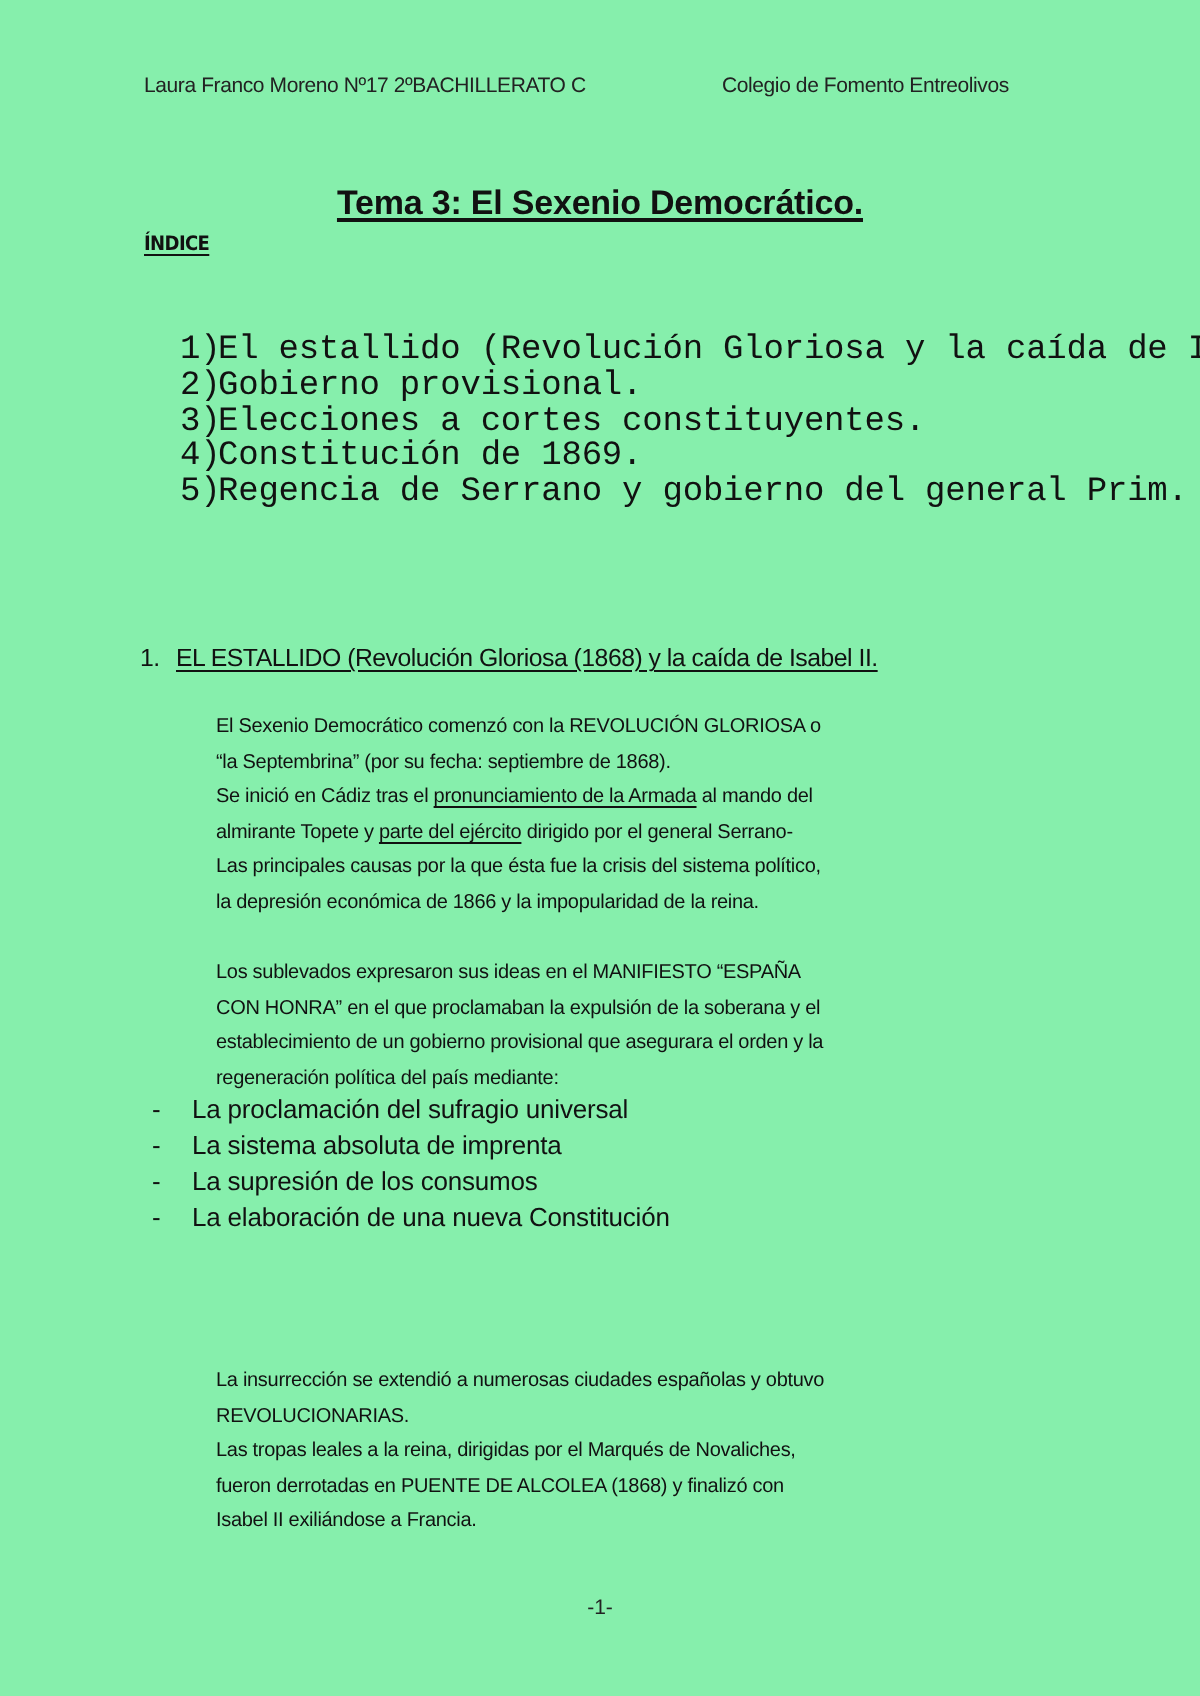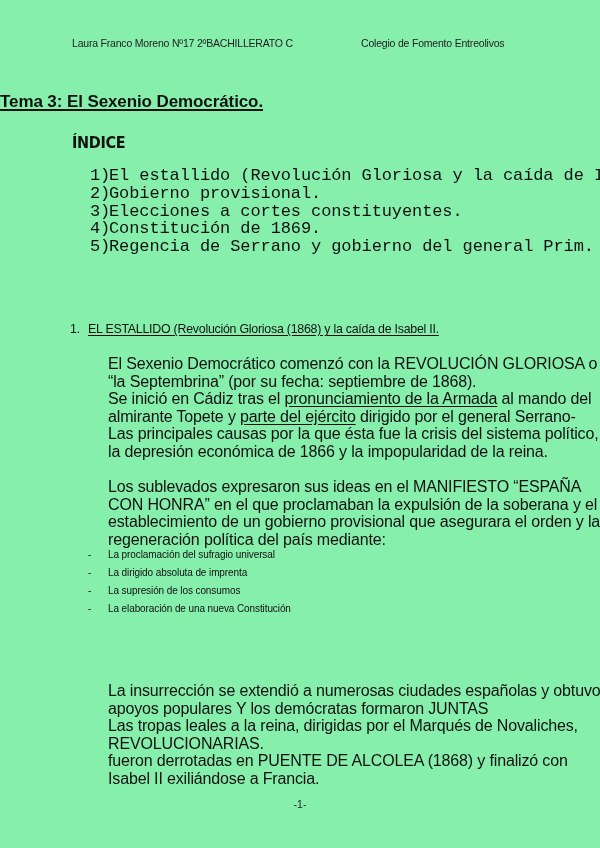--- a/index.html
+++ b/index.html
@@ -31,34 +31,36 @@
       color: #222;
     }
     .header .left { position: absolute; left: 0; top: 0; white-space: nowrap; }
     .header .right { position: absolute; left: 289px; top: 0; white-space: nowrap; }
 
     .title {
       position: absolute;
       top: 92px;
       left: 0;
       width: 600px;
+      text-align: center;
       font-size: 17px;
       font-weight: bold;
       text-decoration: underline;
       text-decoration-thickness: 1.5px;
       text-underline-offset: 2px;
       letter-spacing: -0.1px;
     }
     .index-heading {
       position: absolute;
-      top: 133px;
+      top: 117px;
       left: 72px;
       font-family: "DejaVu Sans Condensed", "DejaVu Sans", sans-serif;
-      font-size: 16px;
+      font-size: 10px;
       font-weight: bold;
+      text-decoration: underline;
       text-underline-offset: 2px;
       letter-spacing: -0.3px;
     }
     .index-list {
       position: absolute;
       top: 167px;
       left: 90px;
       margin: 0;
       padding: 0;
       list-style: none;
@@ -91,36 +93,36 @@
     }
     .section-heading .text {
       text-decoration: underline;
       text-underline-offset: 2px;
     }
 
     .para {
       position: absolute;
       left: 108px;
       width: 440px;
-      font-size: 16px;
+      font-size: 10px;
       line-height: 17.6px;
       letter-spacing: -0.15px;
       margin: 0;
     }
     .para .line { display: block; white-space: nowrap; }
     .u { text-decoration: underline; text-underline-offset: 2px; }
 
     .bullets {
       position: absolute;
       top: 546px;
-      left: 88px;
+      left: 76px;
       margin: 0;
       padding: 0;
       list-style: none;
-      font-size: 10px;
+      font-size: 13px;
       letter-spacing: -0.1px;
     }
     .bullets li {
       height: 17.9px;
       line-height: 17.9px;
       white-space: nowrap;
     }
     .bullets .dash {
       display: inline-block;
       width: 20px;
@@ -173,29 +175,28 @@
 
   <p class="para" style="top:478px;">
     <span class="line">Los sublevados expresaron sus ideas en el MANIFIESTO “ESPAÑA</span>
     <span class="line">CON HONRA” en el que proclamaban la expulsión de la soberana y el</span>
     <span class="line">establecimiento de un gobierno provisional que asegurara el orden y la</span>
     <span class="line">regeneración política del país mediante:</span>
   </p>
 
   <ul class="bullets">
     <li><span class="dash">-</span><span>La proclamación del sufragio universal</span></li>
-    <li><span class="dash">-</span><span>La dirigido absoluta de imprenta</span></li>
+    <li><span class="dash">-</span><span>La sistema absoluta de imprenta</span></li>
     <li><span class="dash">-</span><span>La supresión de los consumos</span></li>
     <li><span class="dash">-</span><span>La elaboración de una nueva Constitución</span></li>
   </ul>
 
   <p class="para" style="top:653px;margin-top:29px;">
     <span class="line">La insurrección se extendió a numerosas ciudades españolas y obtuvo</span>
-    <span class="line">apoyos populares Y los demócratas formaron JUNTAS</span>
+    <span class="line">REVOLUCIONARIAS.</span>
     <span class="line">Las tropas leales a la reina, dirigidas por el Marqués de Novaliches,</span>
-    <span class="line">REVOLUCIONARIAS.</span>
     <span class="line">fueron derrotadas en PUENTE DE ALCOLEA (1868) y finalizó con</span>
     <span class="line">Isabel II exiliándose a Francia.</span>
   </p>
 
   <div class="footer">-1-</div>
 
 </div>
 
 </body></html>

